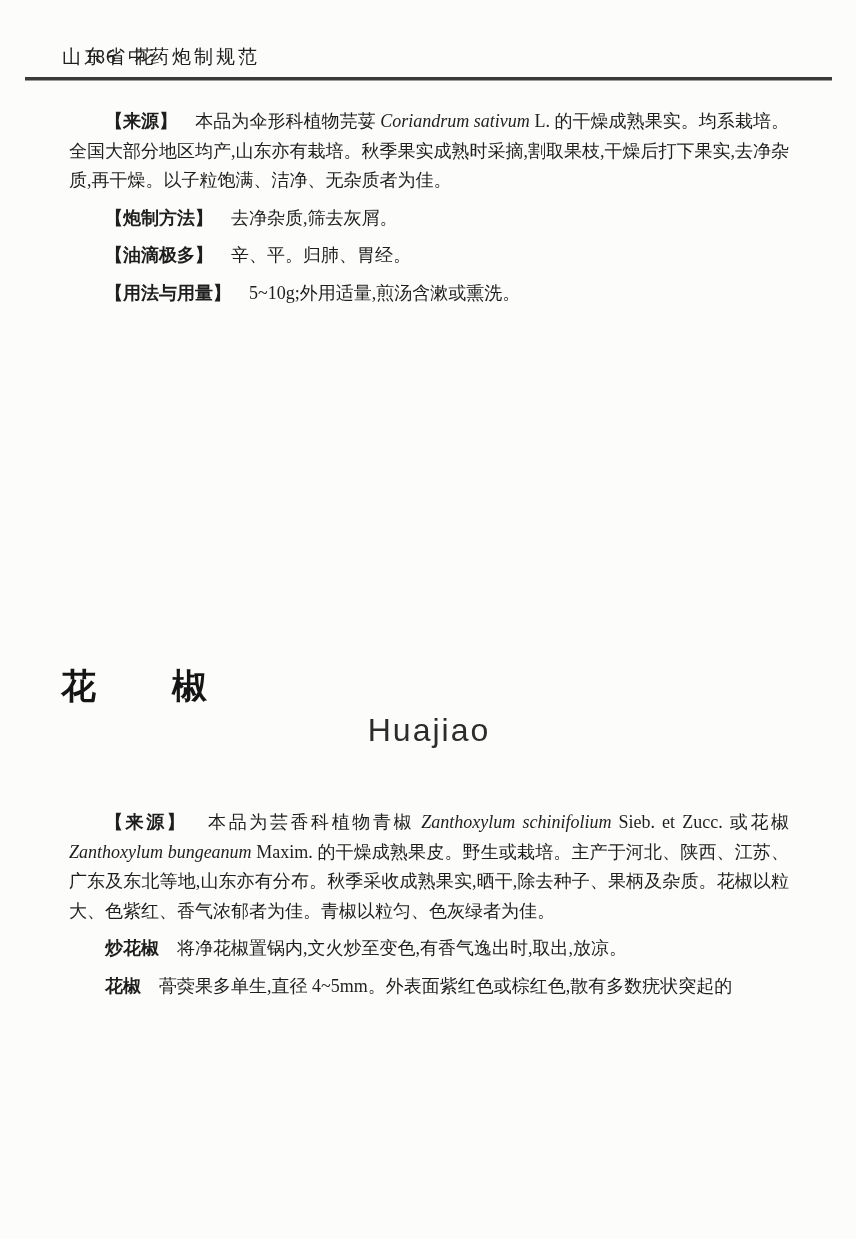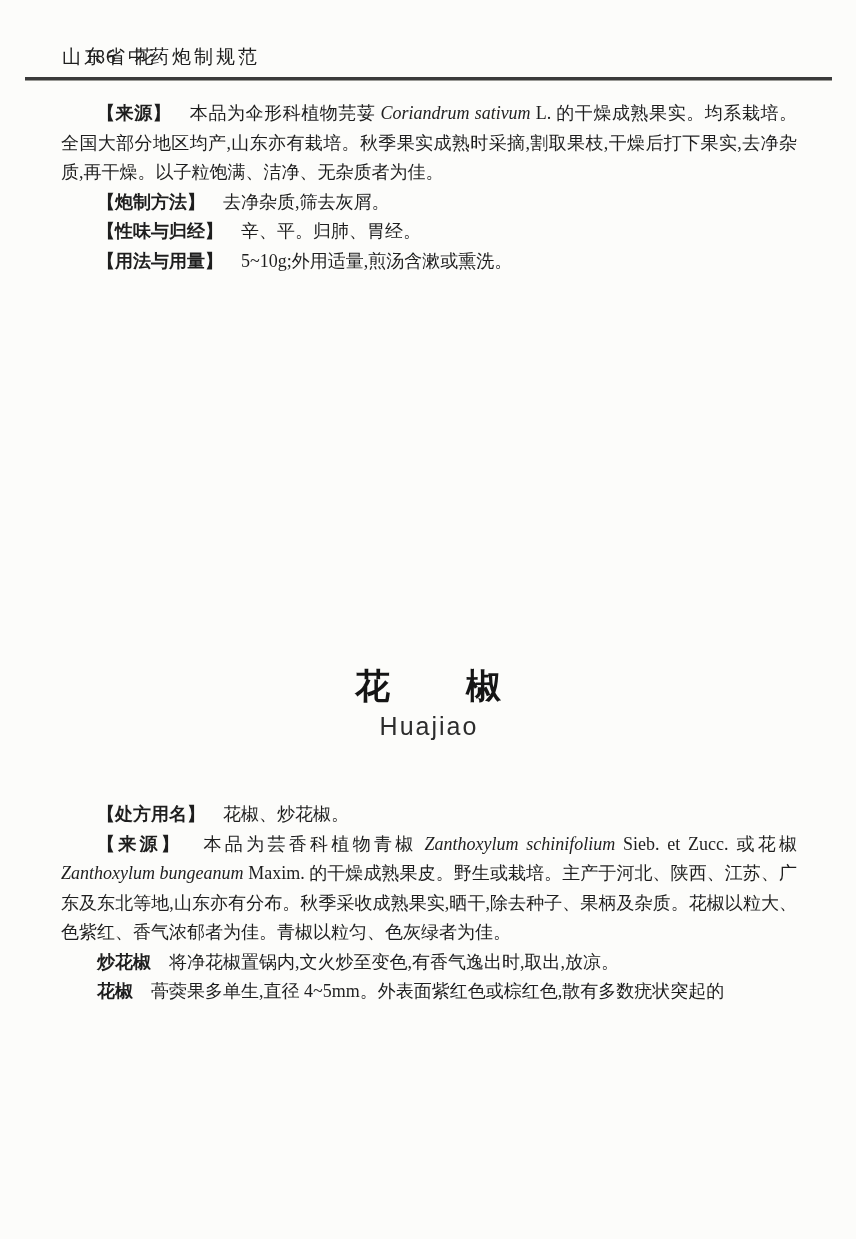--- a/index.html
+++ b/index.html
@@ -34,47 +34,47 @@
     border-bottom:1px solid #9a9a96;
   }
   
   .body-col{
     position:absolute;left:61px;width:736px;
     font-size:18px;line-height:29.5px;
   }
   #coriander{top:99px;}
   #huajiao-body{top:800px;}
   .para{
-    margin:0;
+    margin:8px;
     text-indent:2em;
     text-align:justify;
   }
   .seg-n{font-family:"Liberation Serif", serif;}
   .seg-b{
     font-family:"Liberation Sans", sans-serif;
     font-weight:700;
   }
   .seg-i{
     font-style:italic;
     font-family:"Liberation Serif", serif;
   }
   
   .article-title{
     position:absolute;top:663px;left:61px;width:736px;
-    text-align:center;
+    text-align:left;
     font-size:35px;
     font-weight:700;
     letter-spacing:2px;
     color:#151515;
   }
   .article-pinyin{
     position:absolute;top:712px;left:61px;width:736px;
     text-align:center;
     font-family:"Liberation Sans", sans-serif;
-    font-size:25px;
+    font-size:32px;
     font-weight:400;
     letter-spacing:2px;
     color:#2c2c2c;
   }
 </style>
 </head>
 <body>
 
 <div class="page">
 
@@ -84,28 +84,27 @@
       <span>花</span>
     </div>
     <div class="header-title">山东省中药炮制规范</div>
   </div>
 
   <div class="rule"></div>
 
   <div class="body-col" id="coriander">
       <p class="para"><span class="seg-b">【来源】</span><span class="seg-n">　本品为伞形科植物芫荽 </span><span class="seg-i">Coriandrum sativum</span><span class="seg-n"> L. 的干燥成熟果实。均系栽培。全国大部分地区均产,山东亦有栽培。秋季果实成熟时采摘,割取果枝,干燥后打下果实,去净杂质,再干燥。以子粒饱满、洁净、无杂质者为佳。</span></p>
       <p class="para"><span class="seg-b">【炮制方法】</span><span class="seg-n">　去净杂质,筛去灰屑。</span></p>
-      <p class="para"><span class="seg-b">【性味与归经】</span><span class="seg-n">　辛、平。归肺、胃经。</span></p>
+      <p class="para"><span class="seg-b">【油滴极多】</span><span class="seg-n">　辛、平。归肺、胃经。</span></p>
       <p class="para"><span class="seg-b">【用法与用量】</span><span class="seg-n">　5~10g;外用适量,煎汤含漱或熏洗。</span></p>
     </div>
 
   <div class="article-title">花　　椒</div>
 
   <div class="article-pinyin">Huajiao</div>
 
   <div class="body-col" id="huajiao-body">
-      <p class="para"><span class="seg-b">【处方用名】</span><span class="seg-n">　花椒、炒花椒。</span></p>
       <p class="para"><span class="seg-b">【来源】</span><span class="seg-n">　本品为芸香科植物青椒 </span><span class="seg-i">Zanthoxylum schinifolium</span><span class="seg-n"> Sieb. et Zucc. 或花椒 </span><span class="seg-i">Zanthoxylum bungeanum</span><span class="seg-n"> Maxim. 的干燥成熟果皮。野生或栽培。主产于河北、陕西、江苏、广东及东北等地,山东亦有分布。秋季采收成熟果实,晒干,除去种子、果柄及杂质。花椒以粒大、色紫红、香气浓郁者为佳。青椒以粒匀、色灰绿者为佳。</span></p>
       <p class="para"><span class="seg-b">炒花椒</span><span class="seg-n">　将净花椒置锅内,文火炒至变色,有香气逸出时,取出,放凉。</span></p>
       <p class="para"><span class="seg-b">花椒</span><span class="seg-n">　蓇葖果多单生,直径 4~5mm。外表面紫红色或棕红色,散有多数疣状突起的</span></p>
     </div>
 
 </div>
 
 </body></html>

